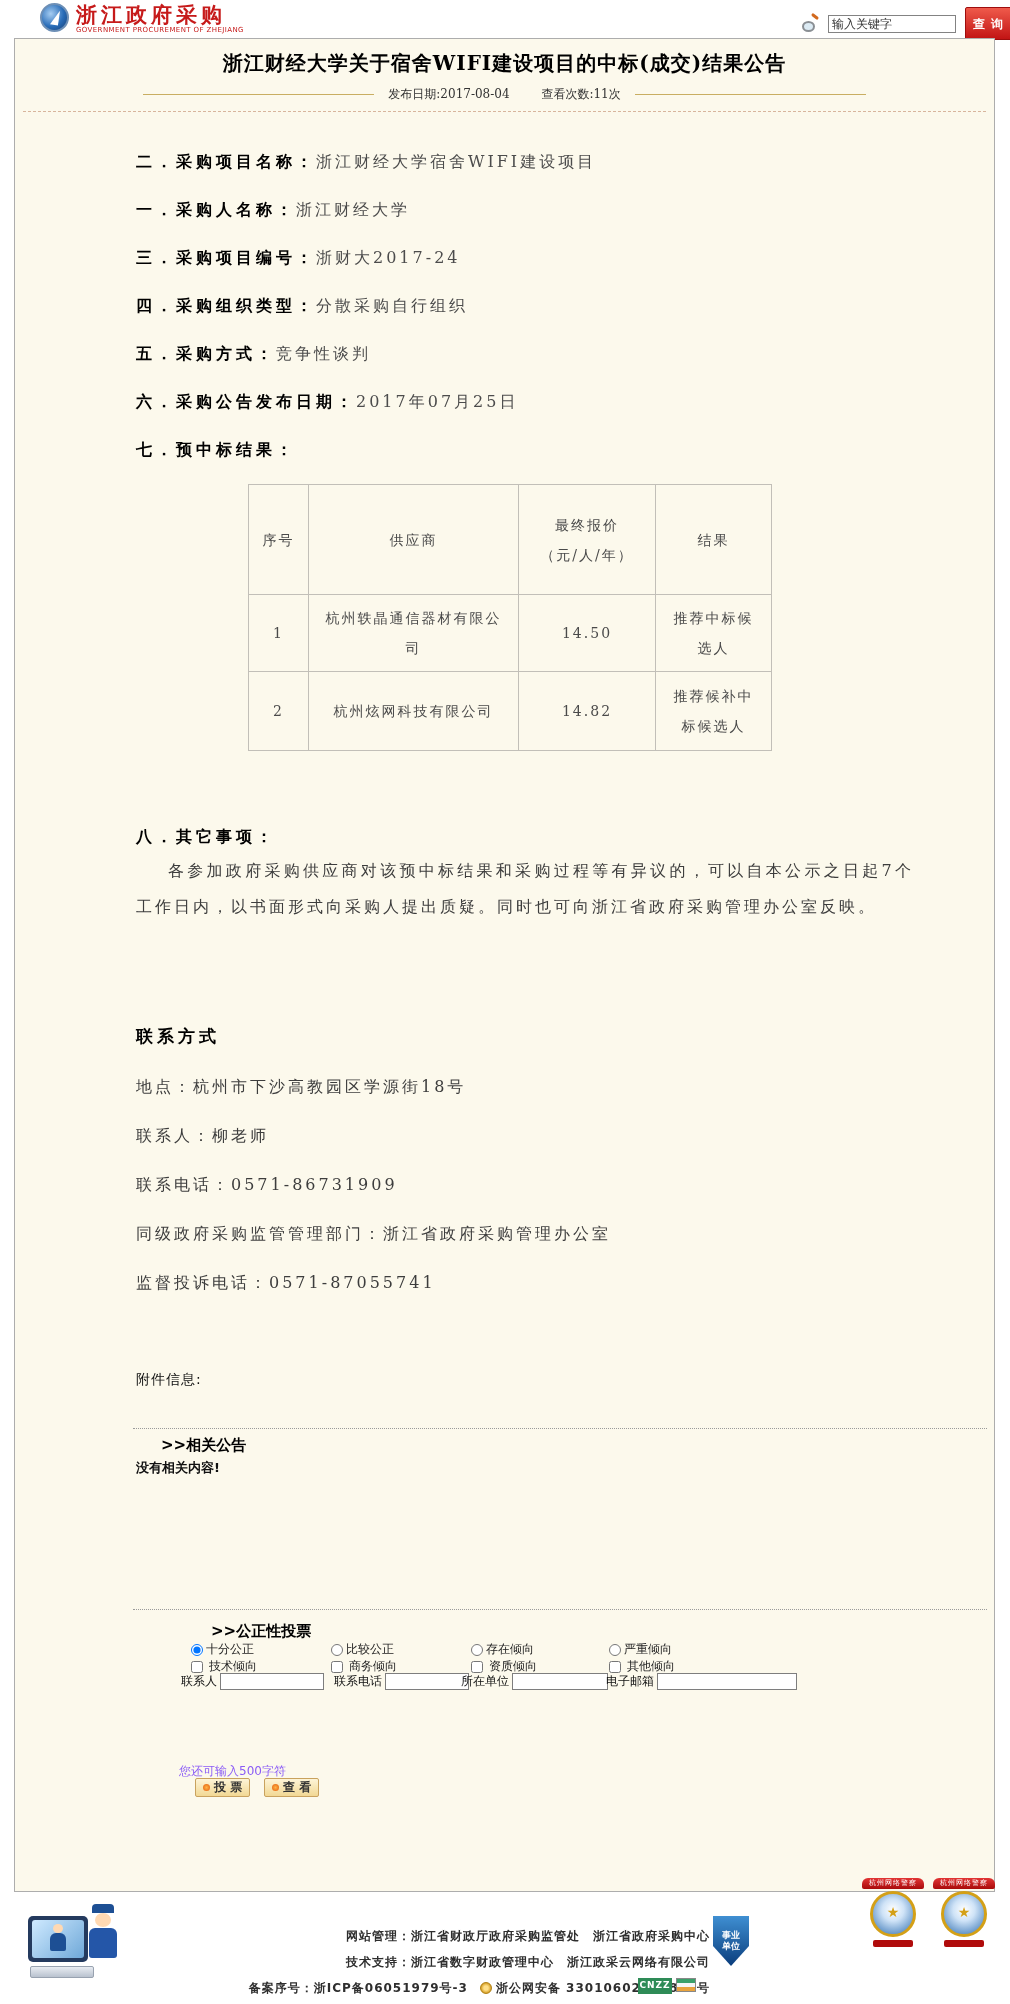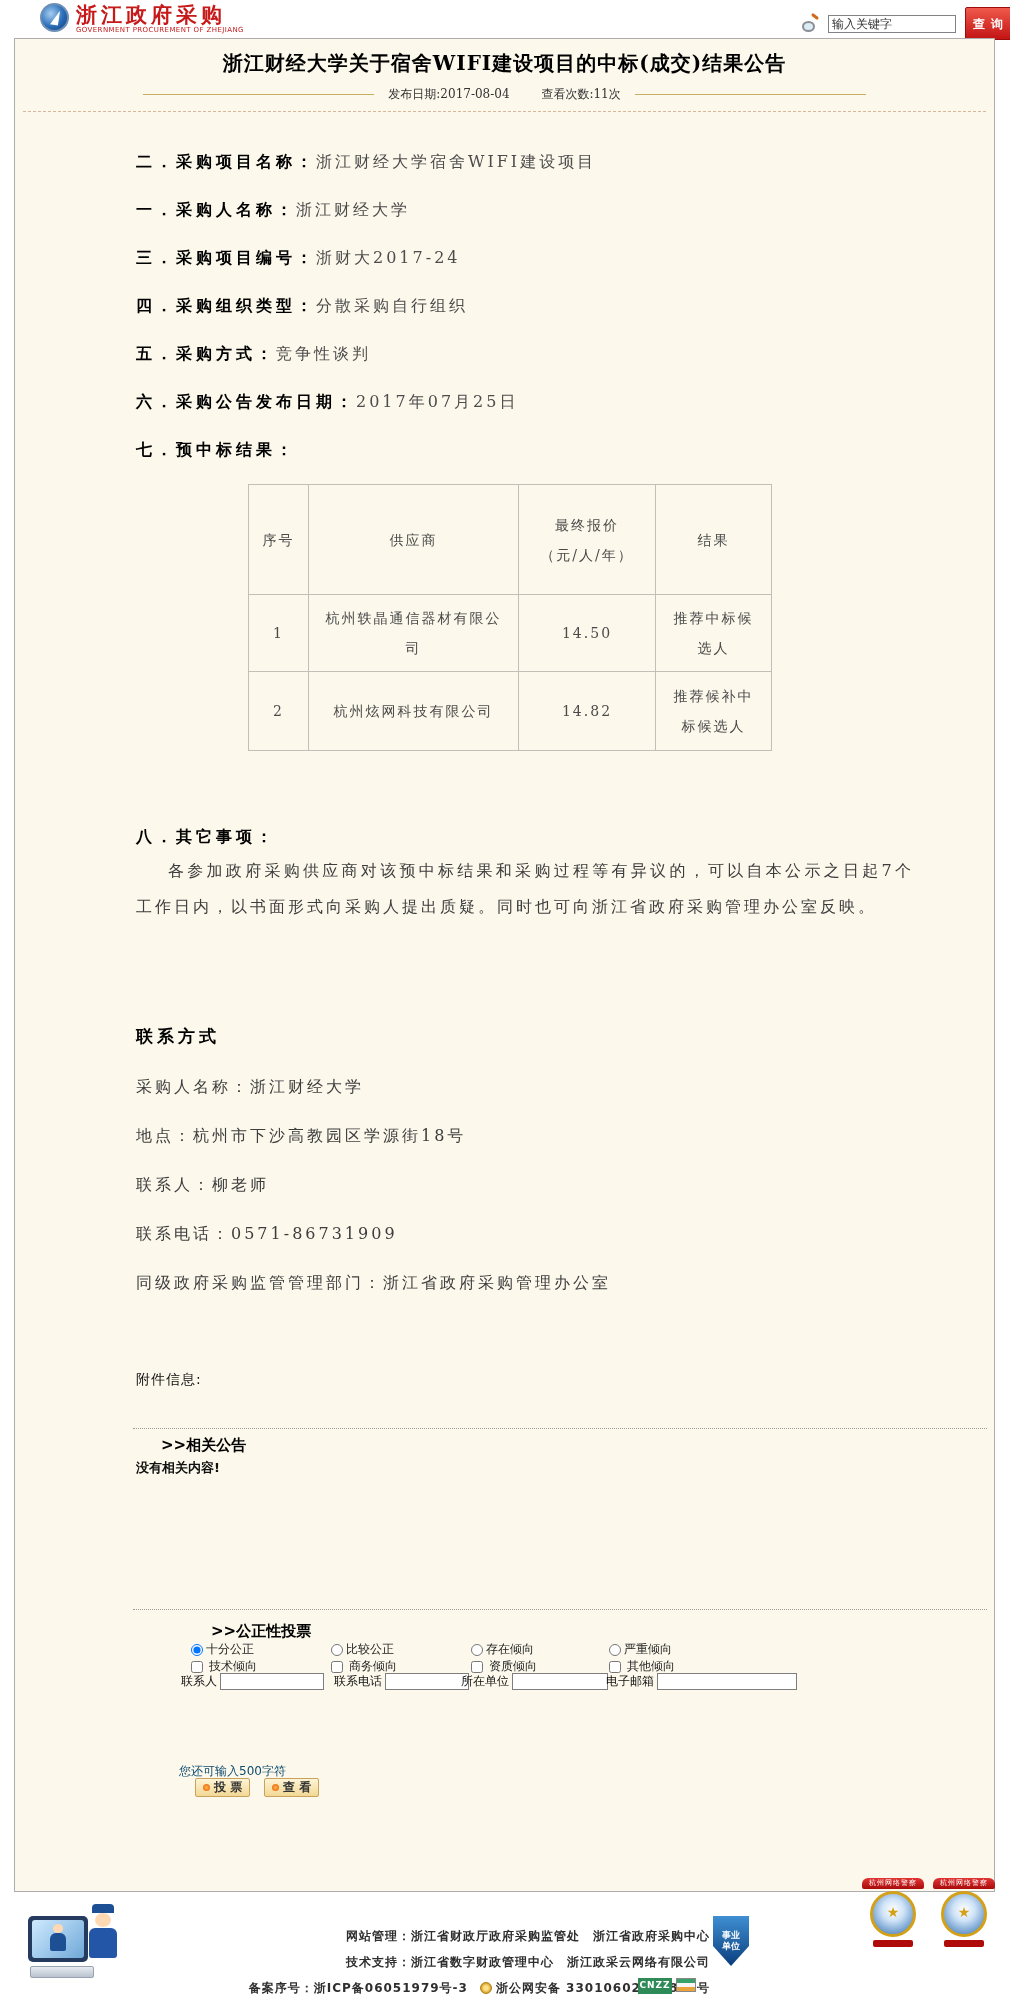--- a/index.html
+++ b/index.html
@@ -85,21 +85,21 @@
     font-size:12px;color:#111;display:flex;align-items:center;white-space:nowrap;}
   .f-p1{left:166px;} .f-p2{left:319px;} .f-p3{left:446px;} .f-p4{left:591px;}
   .field input{height:17px;border:1px solid #7e7e7e;background:#fff;font-size:12px;
     padding:0 2px;margin-left:3px;font-family:inherit;}
   .w1{width:104px;} .w2{width:84px;} .w3{width:96px;} .w4{width:140px;}
   .vote-ta{position:absolute;left:164px;top:1650px;width:690px;height:68px;border:1px solid #9a9a9a;
     background:#fdfbf1;font-family:"DejaVu Sans","Liberation Sans",sans-serif;font-size:13px;
     color:#333;padding:2px 4px;resize:none;}
   .vote-ta::placeholder{color:#9a9a9a;}
   .hint{position:absolute;left:164px;top:1724px;font-family:"DejaVu Sans","Liberation Sans",sans-serif;
-    font-size:12px;color:#0c4a6e;}
+    font-size:12px;color:#8b5cf6;}
   .btn{position:absolute;top:1739px;height:19px;padding:0 7px;
     font-family:"DejaVu Sans","Liberation Sans",sans-serif;font-size:12px;font-weight:bold;color:#333;
     background:linear-gradient(#fdf4d7,#f2d894);border:1px solid #c9a25e;border-radius:2px;
     display:flex;align-items:center;gap:4px;cursor:pointer;}
   .btn .dot{width:7px;height:7px;border-radius:50%;background:radial-gradient(#ffb347,#e2590b);}
   .btn-vote{left:180px;} .btn-view{left:249px;}
 
   
   .footer{position:absolute;left:0;top:1892px;width:100%;height:112px;background:#fff;
     font-family:"DejaVu Sans","Liberation Sans",sans-serif;}
@@ -235,25 +235,25 @@
         <td>推荐候补中标候选人</td>
       </tr>
     </tbody>
       </table>
 
     <div class="sec8">八．其它事项：</div>
     <div class="para">各参加政府采购供应商对该预中标结果和采购过程等有异议的，可以自本公示之日起7个工作日内，以书面形式向采购人提出质疑。同时也可向浙江省政府采购管理办公室反映。</div>
 
     <div class="contact-h">联系方式</div>
     <div class="contact">
-      <div class="c-row">采购人名称：浙江财经大学</div>
       <div class="c-row">地点：杭州市下沙高教园区学源街18号</div>
       <div class="c-row">联系人：柳老师</div>
       <div class="c-row">联系电话：0571-86731909</div>
       <div class="c-row">同级政府采购监管管理部门：浙江省政府采购管理办公室</div>
+      <div class="c-row">监督投诉电话：0571-87055741</div>
     </div>
     <div class="attach">附件信息:</div>
 
     <div class="dotsep dot1"></div>
     <div class="rel-h">&gt;&gt;相关公告</div>
     <div class="rel-empty">没有相关内容!</div>
 
     <div class="dotsep dot2"></div>
     <div class="vote-h">&gt;&gt;公正性投票</div>
 

